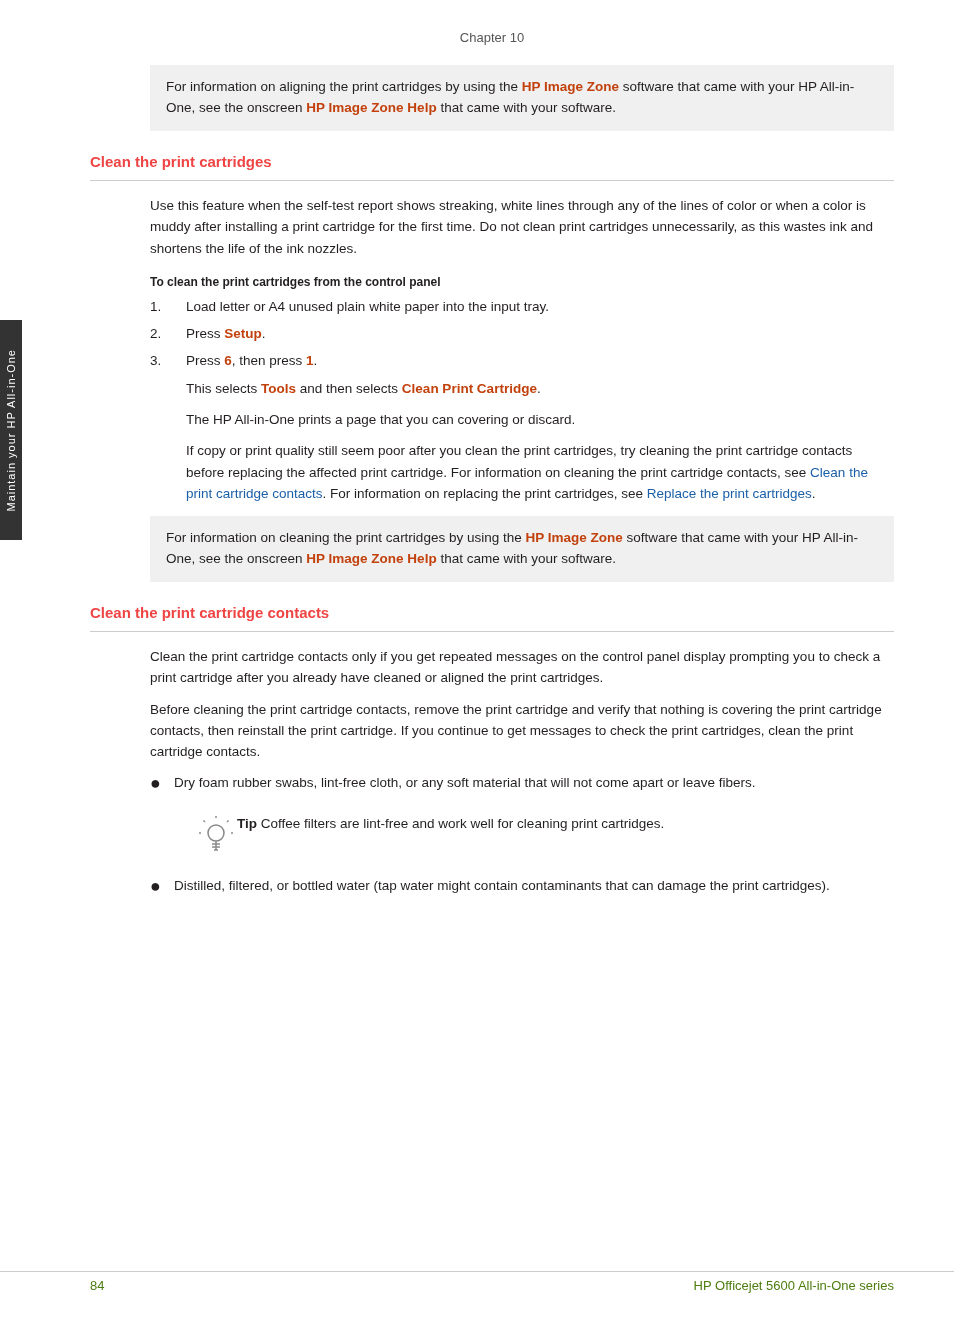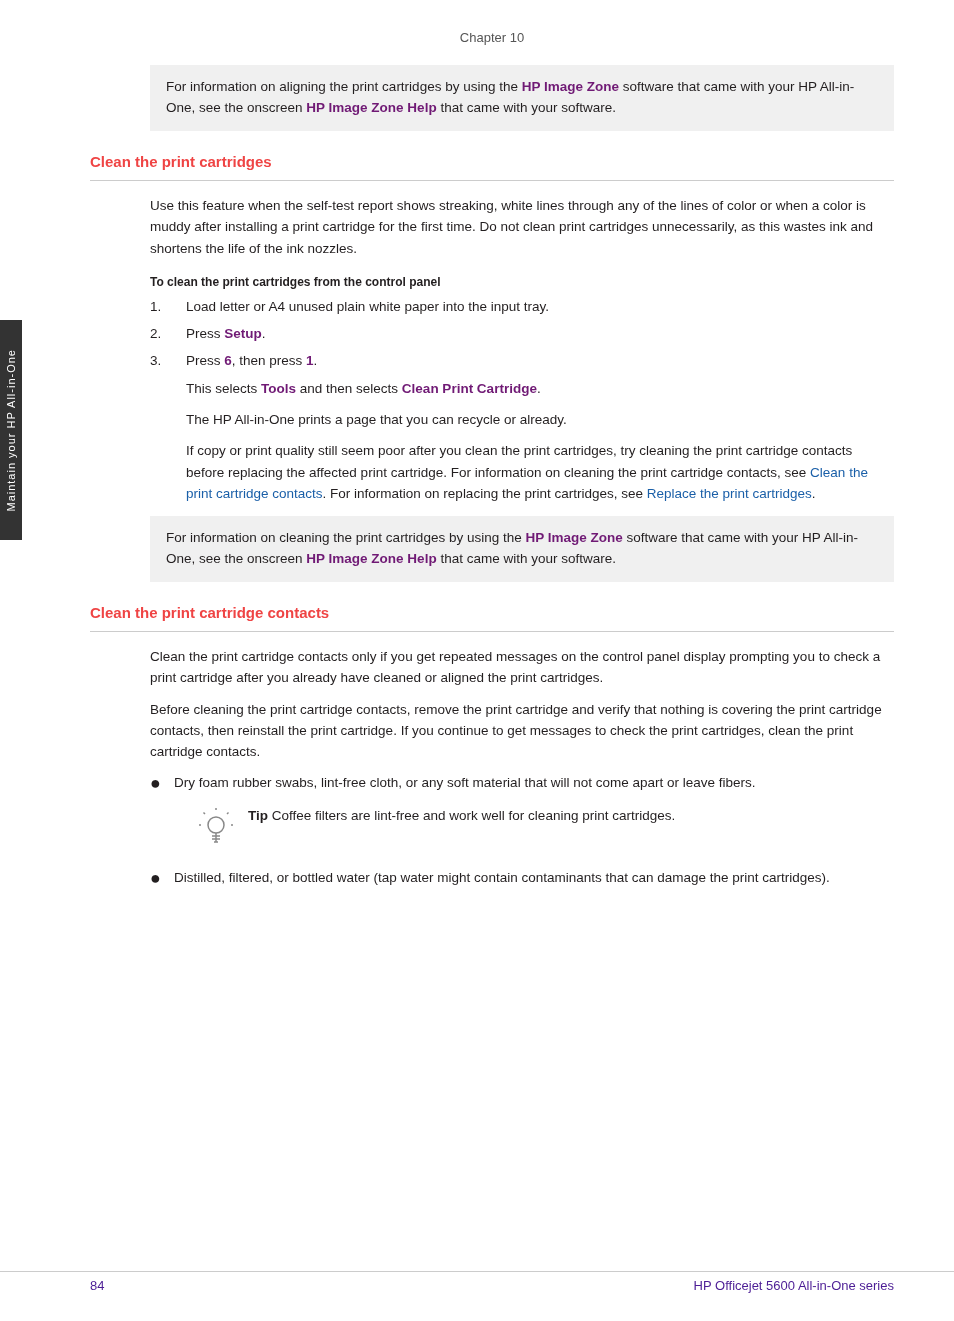--- a/index.html
+++ b/index.html
@@ -131,60 +131,60 @@
       color: #231f20;
     }
     .bullet-list li .bullet-content {
       flex: 1;
     }
 
     
     .tip-box {
       display: flex;
       align-items: flex-start;
-      margin: 12px 0 8px 24px;
-      gap: 14px;
+      margin: 20px 0 8px 24px;
+      gap: 3px;
     }
     .tip-icon {
       font-size: 24px;
       color: #555;
       min-width: 36px;
       text-align: center;
       line-height: 1;
       margin-top: 2px;
     }
     .tip-text {
       font-size: 13.5px;
       line-height: 1.55;
     }
     .tip-label {
       font-weight: bold;
     }
 
     
     .green-link {
-      color: #701a75;
+      color: #c2410c;
       font-weight: bold;
     }
     
     .blue-link {
       color: #1a5fa8;
     }
 
     
     .page-footer {
       position: absolute;
       bottom: 28px;
       left: 0;
       width: 954px;
       display: flex;
       justify-content: space-between;
       padding: 0 60px 0 90px;
       font-size: 13px;
-      color: #4c1d95;
+      color: #4d7c0f;
       border-top: 1px solid #ccc;
       padding-top: 6px;
     }
 
     hr.section-rule {
       border: none;
       border-top: 1px solid #ccc;
       margin: 4px 0 14px 0;
     }
   </style>
@@ -227,21 +227,21 @@
       </li>
 
       <li>
         <span class="step-num">3.</span>
         <span class="step-content">Press <span class="green-link">6</span>, then press <span class="green-link">1</span>.</span>
       </li>
     </ul>
 
     <div class="step-indent">
       <p>This selects <span class="green-link">Tools</span> and then selects <span class="green-link">Clean Print Cartridge</span>.</p>
-      <p>The HP All-in-One prints a page that you can recycle or already.</p>
+      <p>The HP All-in-One prints a page that you can covering or discard.</p>
       <p>If copy or print quality still seem poor after you clean the print cartridges, try cleaning the print cartridge contacts before replacing the affected print cartridge. For information on cleaning the print cartridge contacts, see <span class="blue-link">Clean the print cartridge contacts</span>. For information on replacing the print cartridges, see <span class="blue-link">Replace the print cartridges</span>.</p>
     </div>
 
     <div class="note-box">
       <span>For information on cleaning the print cartridges by using the </span><span class="green-link">HP Image Zone</span><span> software that came with your HP All-in-One, see the onscreen </span><span class="green-link">HP Image Zone Help</span><span> that came with your software.</span>
     </div>
   </div>
 
   <div class="section-heading">Clean the print cartridge contacts</div>
   <hr class="section-rule">

